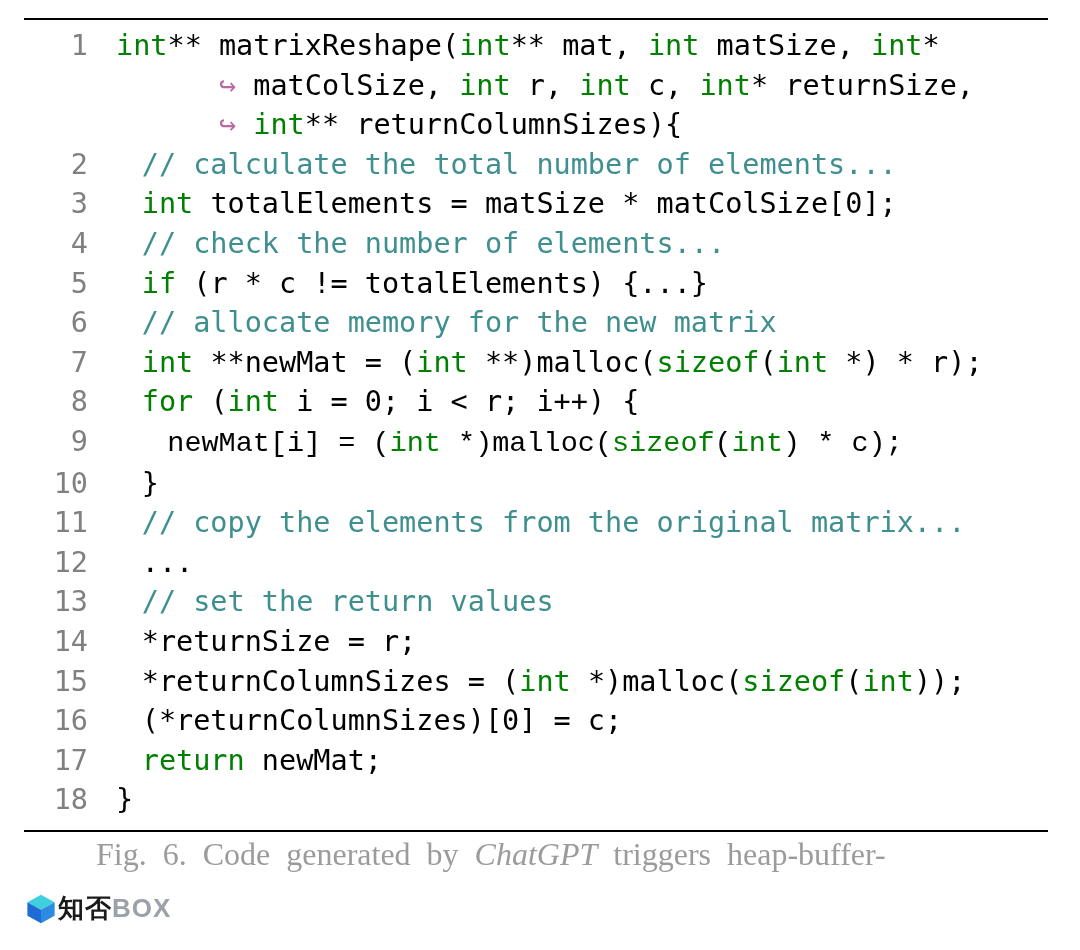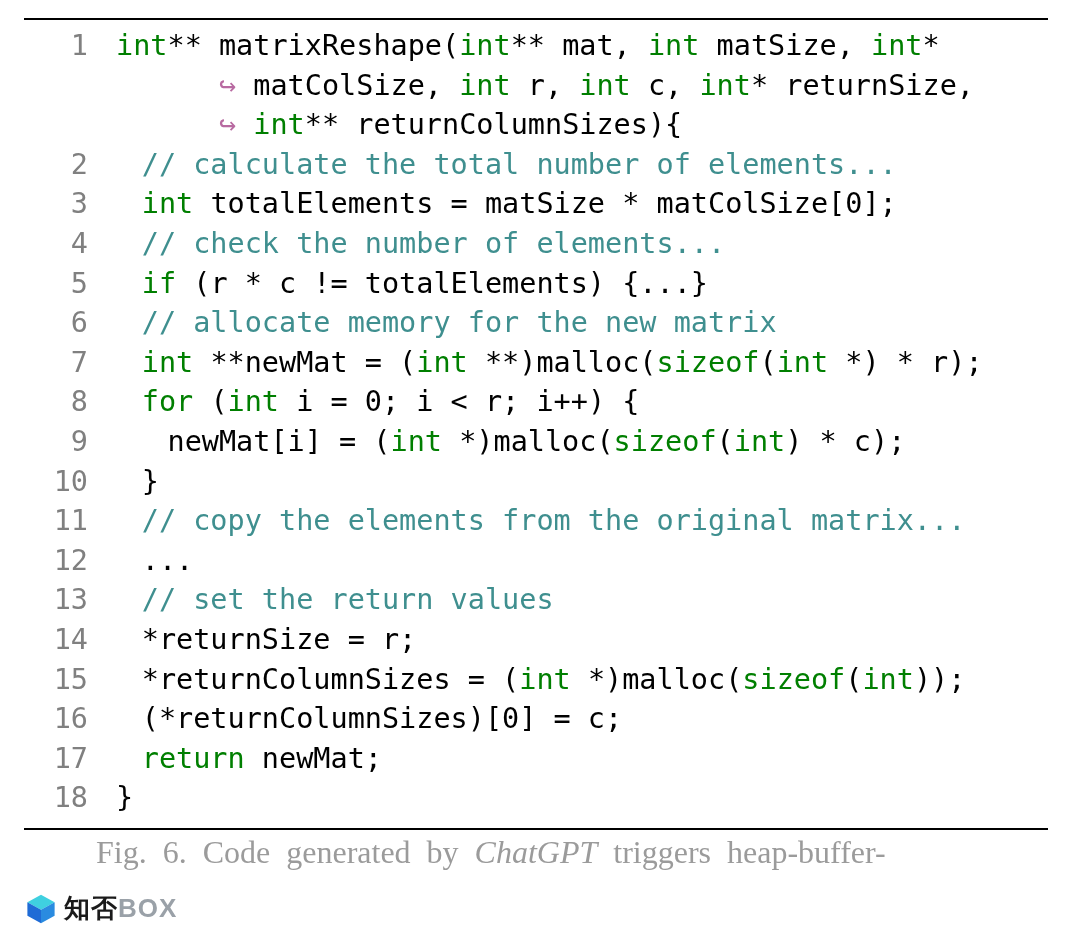--- a/index.html
+++ b/index.html
@@ -40,40 +40,40 @@
     flex-shrink: 0;
   }
   .code {
     font-family: inherit;
     color: #000;
   }
   .kw  { color: #007f00; }  
   .cm  { color: #3f8f8f; }  
   .arr { color: #b86aa1; }  
   .indent1 { padding-left: 1.5ch; text-align: right; }
-  .indent2 { padding-left: 3ch; }
+  .indent2 { padding-left: 3ch; font-family: Liberation Mono, monospace; }
   .indent3 { padding-left: 6ch; }
   .caption {
     font-family: "Times New Roman", Times, serif;
     font-size: 32px;
     color: #9b9b9b;
     line-height: 1.4;
     padding-left: 72px;
     word-spacing: 8px;
   }
   .caption .fignum { color: #9b9b9b; }
   .caption em { font-style: italic; }
   
   .watermark {
     position: absolute;
     left: 24px;
     bottom: 24px;
     display: flex;
     align-items: center;
-    gap: 6px;
+    gap: 0;
     font-family: "PingFang SC","Microsoft YaHei",sans-serif;
     font-weight: 700;
     color: #1a1a1a;
     font-size: 26px;
     letter-spacing: 1px;
   }
   .wm-icon svg { display:block; }
   .wm-text .grey { color: #9aa1a8; font-weight: 600; }
 </style>
 </head>

